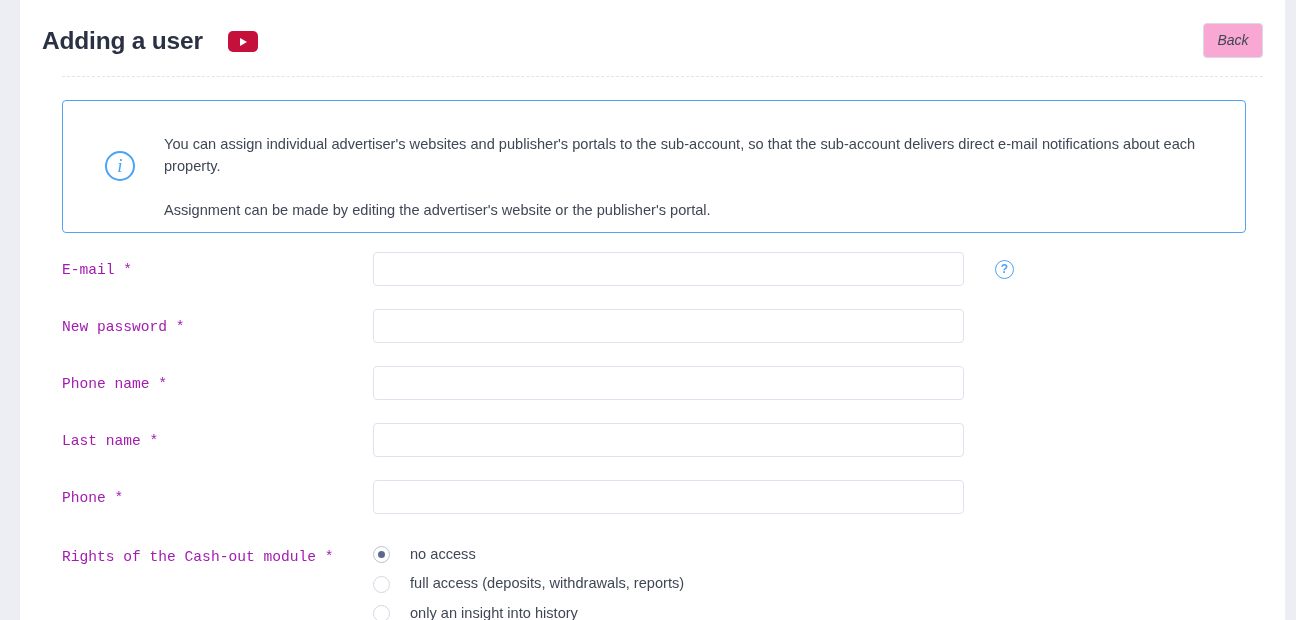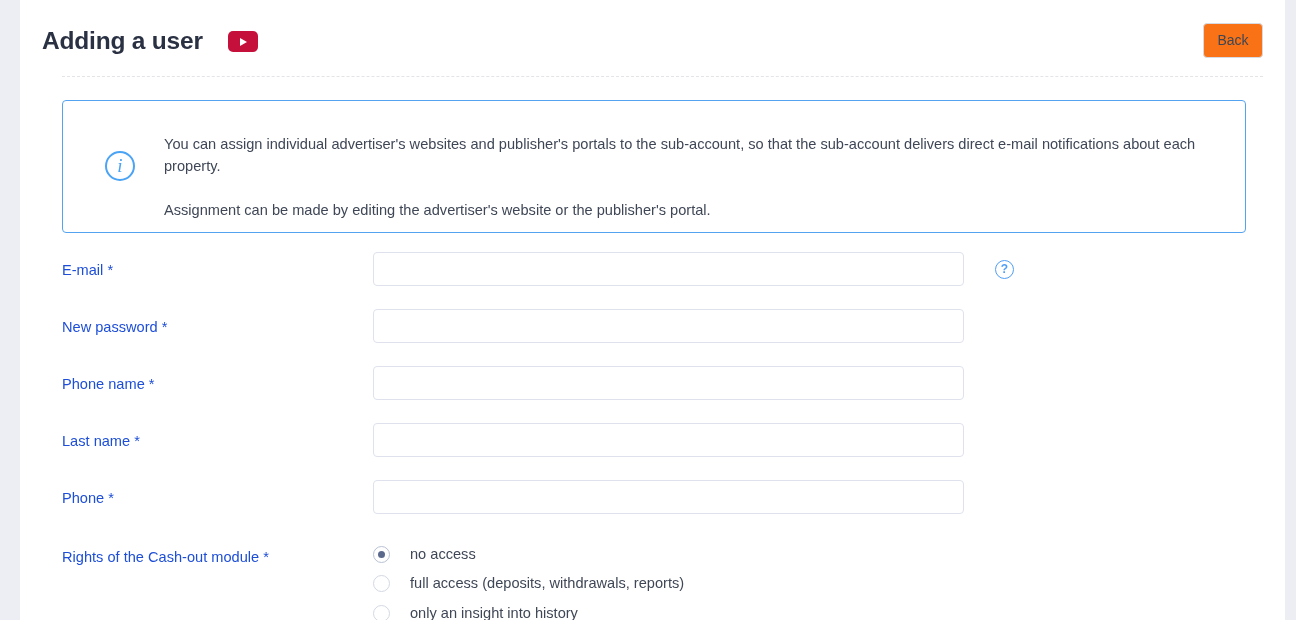--- a/index.html
+++ b/index.html
@@ -71,27 +71,28 @@
     border-top: 4.5px solid transparent;
     border-bottom: 4.5px solid transparent;
     margin-left: 2px;
   }
 
   .back-button {
     min-width: 60px;
     padding: 8px 8px;
     font-size: 14px;
     color: #3d4655;
-    background: #f97316;
+    background: #f9a8d4;
     border: 1px solid #d6dae3;
     border-radius: 4px;
     cursor: pointer;
     font-family: "Liberation Sans", sans-serif;
     line-height: 1.25;
     margin-top: 4px;
+    font-style: italic;
   }
 
   .header-divider {
     position: absolute;
     left: 42px;
     right: 22px;
     bottom: 0;
     border-top: 1px dashed #e2e4e8;
     height: 0;
   }
@@ -139,23 +140,24 @@
   .form-row {
     display: flex;
     align-items: flex-start;
     padding: 0 0 0 42px;
     min-height: 57px;
   }
 
   .form-label {
     flex: 0 0 311px;
     font-size: 14.6px;
-    color: #1d4ed8;
+    color: #a21caf;
     padding-top: 9px;
     line-height: 1.3;
+    font-family: Liberation Mono, monospace;
   }
 
   .form-control {
     flex: 0 0 591px;
   }
 
   .text-input {
     width: 591px;
     height: 34px;
     border: 1px solid #dfe2ec;
@@ -192,20 +194,21 @@
 
   .radio-group {
     display: flex;
     flex-direction: column;
     gap: 12px;
     padding-top: 8px;
   }
 
   .radio-item {
     display: flex;
+    align-items: center;
     cursor: pointer;
   }
 
   .radio-mark {
     width: 17px;
     height: 17px;
     border-radius: 50%;
     border: 1.5px solid #d3d8e3;
     background: #ffffff;
     display: flex;

